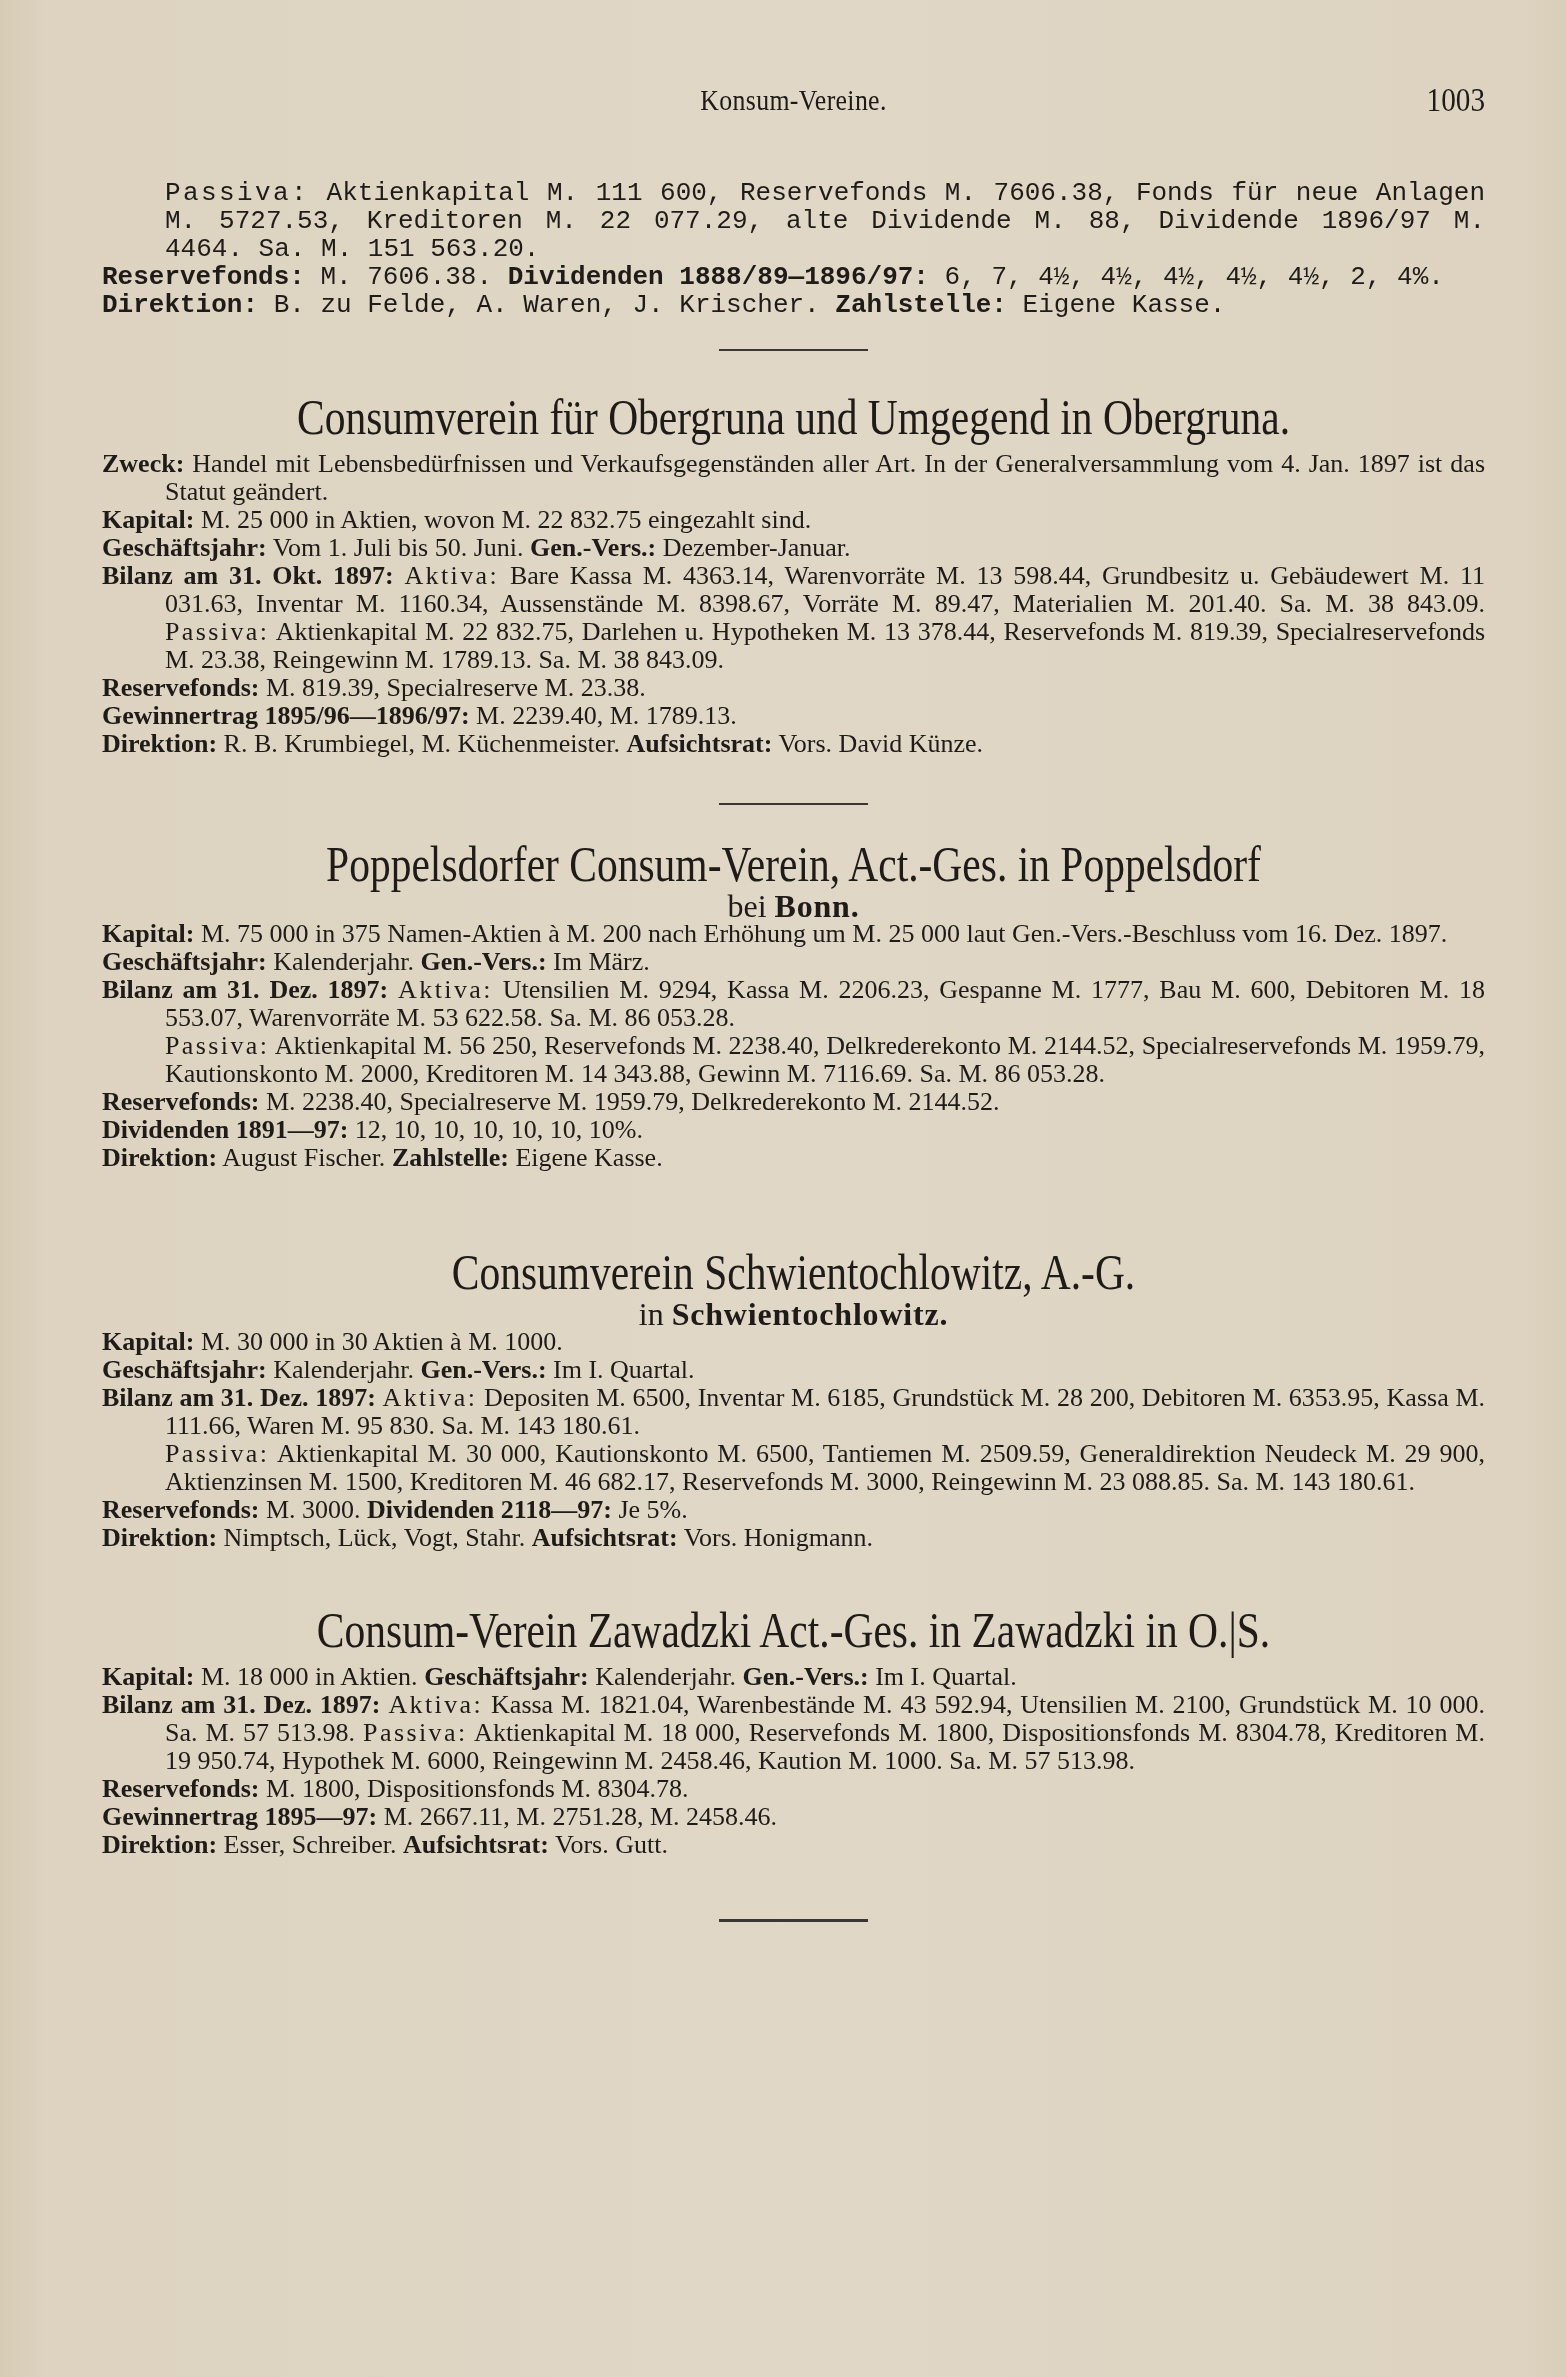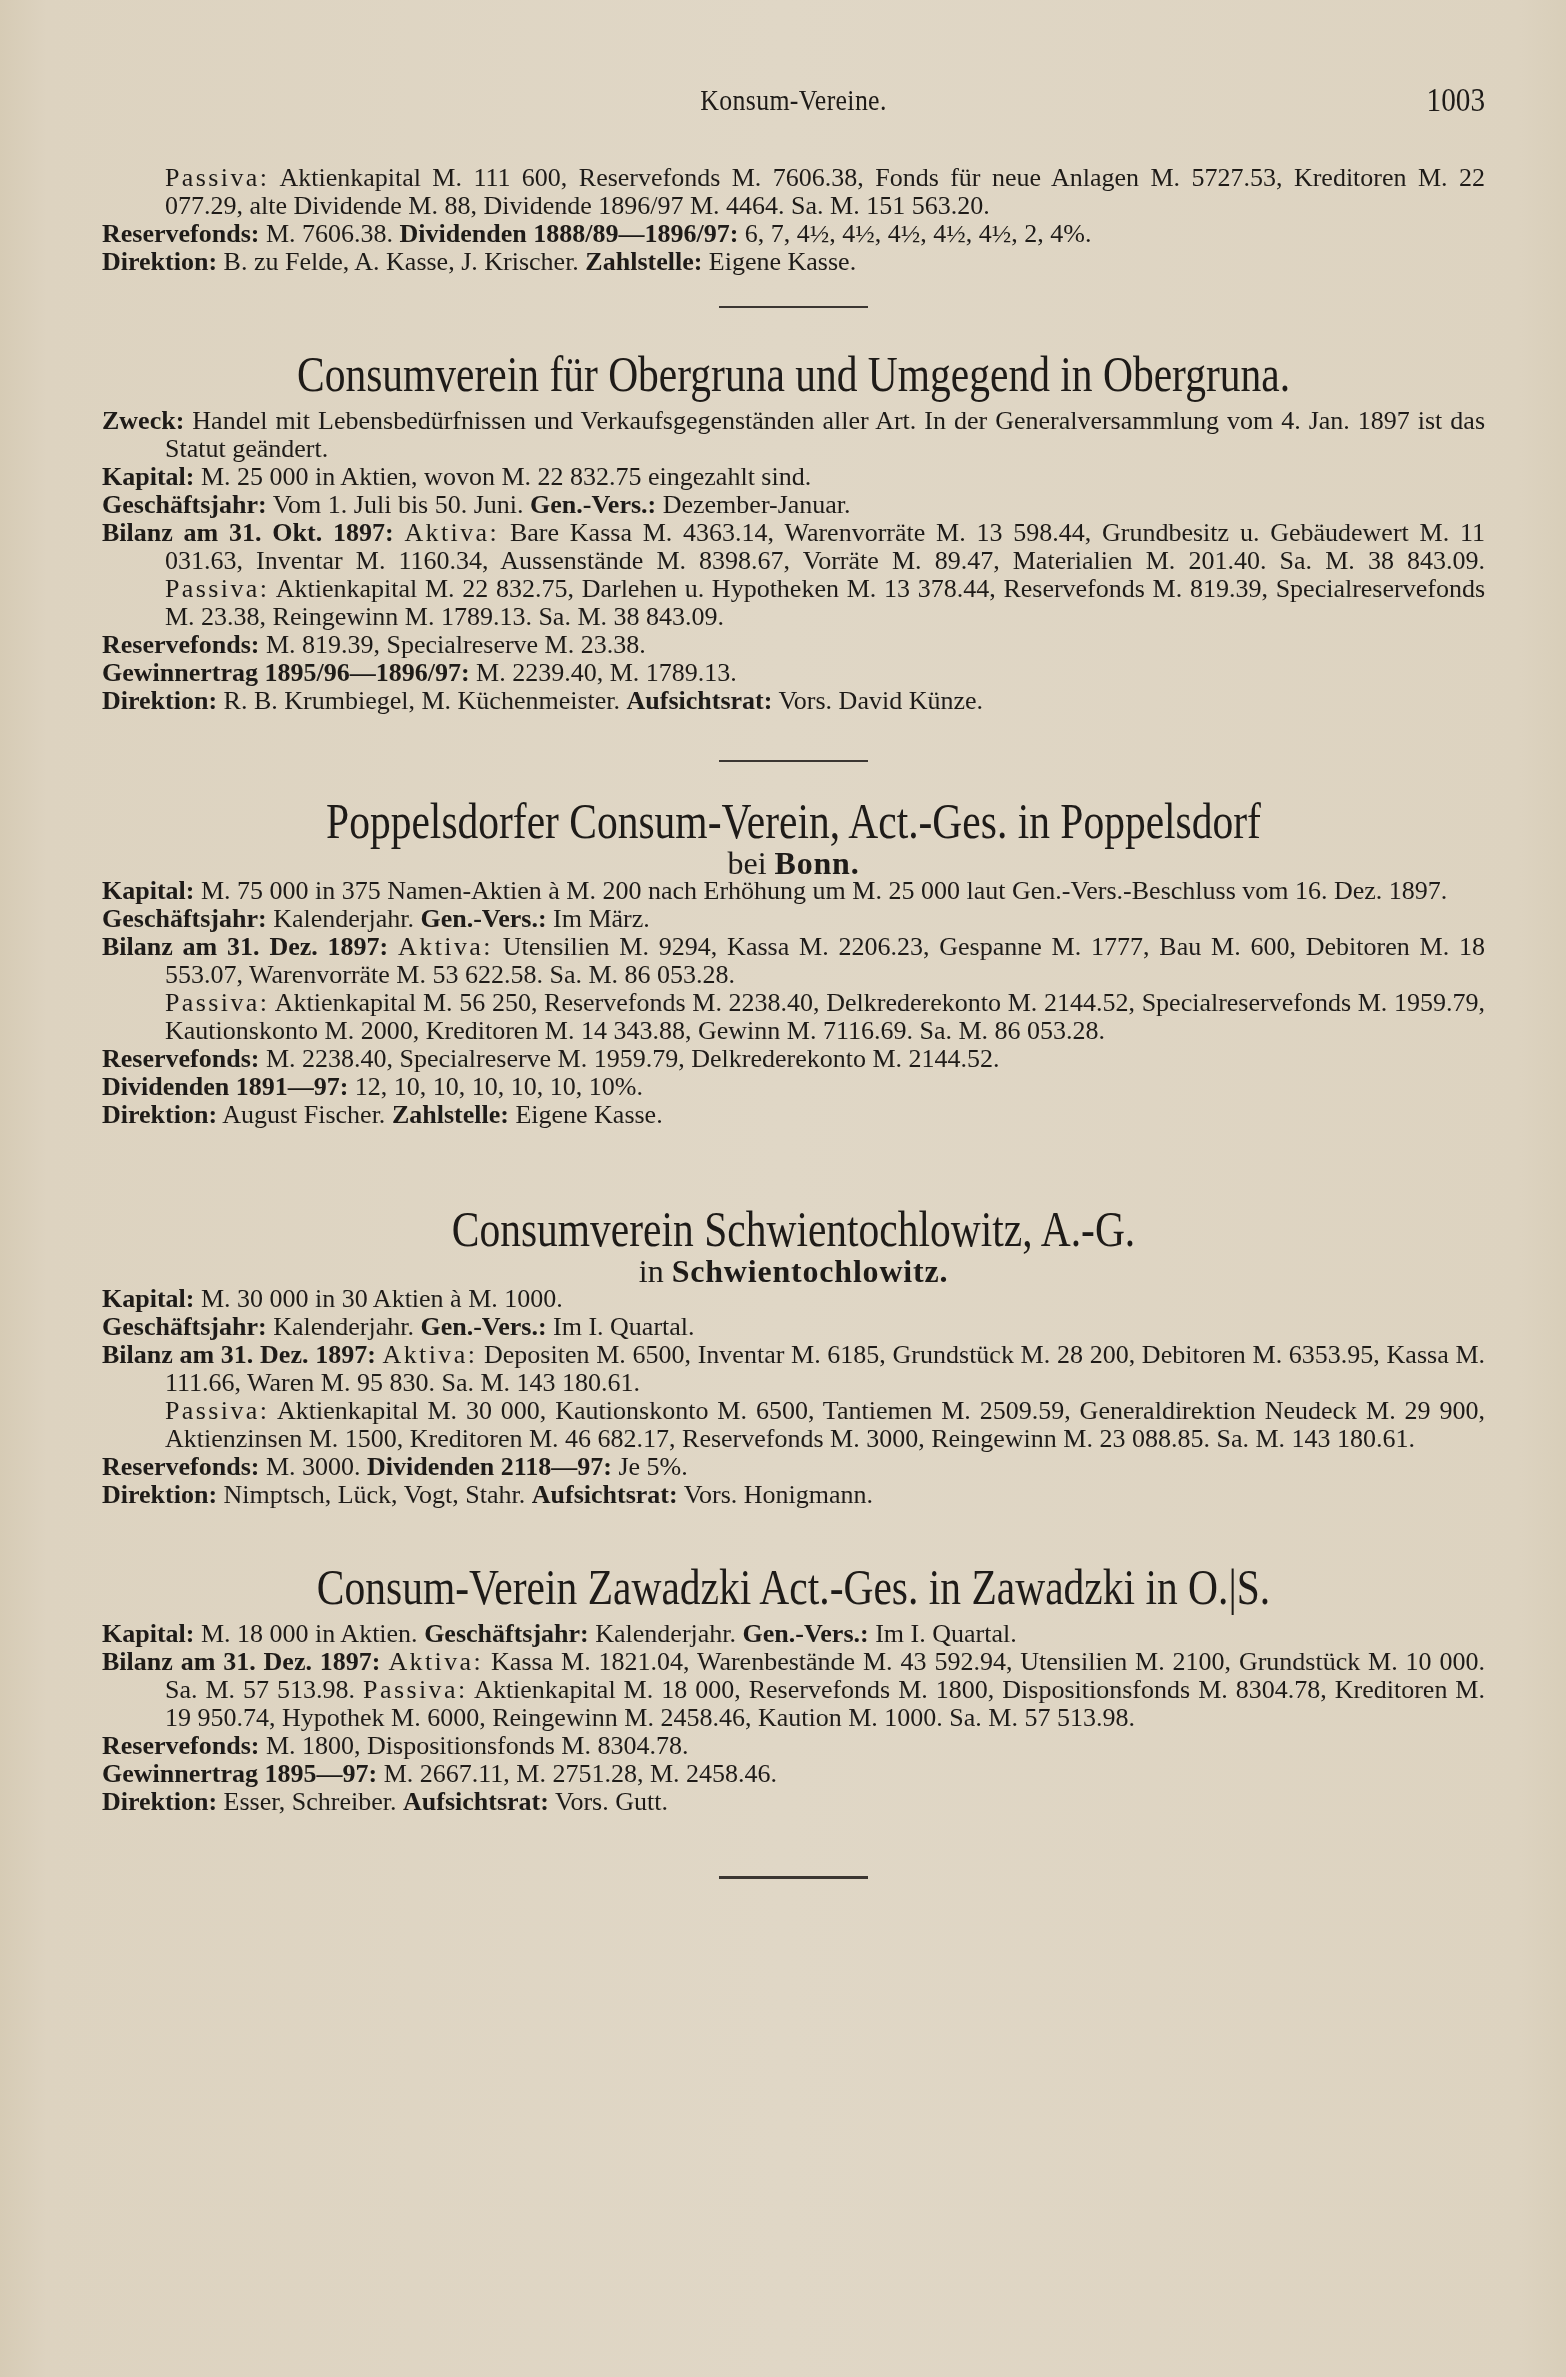--- a/index.html
+++ b/index.html
@@ -28,21 +28,21 @@
 
   .entry-title {
     font-size: 50px; line-height: 56px; text-align: center; white-space: nowrap;
     transform: scaleX(0.83); transform-origin: center; margin: 0 -118px;
   }
   .subtitle { text-align: center; font-size: 32px; line-height: 28px; }
   .subtitle b { font-weight: bold; letter-spacing: 0.8px; }
 
   .rule { width: 149px; height: 2.4px; background: #3b3632; margin: 0 auto; }
 
-  .s1 { margin-top: 39px; }
+  .s1 { margin-top: 54px; font-family: Liberation Mono, monospace; }
   .r1 { margin-top: 30px; }
   .t2 { margin-top: 38px; }
   .r2 { margin-top: 45px; }
   .t3 { margin-top: 31px; }
   .t4 { margin-top: 72px; }
   .t5 { margin-top: 50px; }
   .r5 { margin-top: 60px; }
   .mt6 { margin-top: 4.7px; }
 </style>
 </head>
@@ -51,21 +51,21 @@
 <div class="page">
 
   <div class="running-head">
     <div class="running-title">Konsum-Vereine.</div>
     <div class="page-number">1003</div>
   </div>
 
   <div class="entry-text s1">
     <div class="para cont" style="padding-left:63px"><span class="spaced">Passiva:</span><span> Aktienkapital M. 111 600, Reservefonds M. 7606.38, Fonds für neue Anlagen M. 5727.53, Kreditoren M. 22 077.29, alte Dividende M. 88, Dividende 1896/97 M. 4464. Sa. M. 151 563.20.</span></div>
     <div class="para"><span class="lbl">Reservefonds:</span><span> M. 7606.38. </span><span class="lbl">Dividenden 1888/89—1896/97:</span><span> 6, 7, 4½, 4½, 4½, 4½, 4½, 2, 4%.</span></div>
-    <div class="para"><span class="lbl">Direktion:</span><span> B. zu Felde, A. Kasse, J. Krischer. </span><span class="lbl">Zahlstelle:</span><span> Eigene Kasse.</span></div>
+    <div class="para"><span class="lbl">Direktion:</span><span> B. zu Felde, A. Waren, J. Krischer. </span><span class="lbl">Zahlstelle:</span><span> Eigene Kasse.</span></div>
   </div>
 
   <div class="rule r1"></div>
 
   <div class="entry-title t2">Consumverein für Obergruna und Umgegend in Obergruna.</div>
   <div class="entry-text mt6">
     <div class="para"><span class="lbl">Zweck:</span><span> Handel mit Lebensbedürfnissen und Verkaufsgegenständen aller Art. In der Generalversammlung vom 4. Jan. 1897 ist das Statut geändert.</span></div>
     <div class="para"><span class="lbl">Kapital:</span><span> M. 25 000 in Aktien, wovon M. 22 832.75 eingezahlt sind.</span></div>
     <div class="para"><span class="lbl">Geschäftsjahr:</span><span> Vom 1. Juli bis 50. Juni. </span><span class="lbl">Gen.-Vers.:</span><span> Dezember-Januar.</span></div>
     <div class="para"><span class="lbl">Bilanz am 31. Okt. 1897:</span> <span class="spaced">Aktiva:</span><span> Bare Kassa M. 4363.14, Warenvorräte M. 13 598.44, Grundbesitz u. Gebäudewert M. 11 031.63, Inventar M. 1160.34, Aussenstände M. 8398.67, Vorräte M. 89.47, Materialien M. 201.40. Sa. M. 38 843.09. </span><span class="spaced">Passiva:</span><span> Aktienkapital M. 22 832.75, Darlehen u. Hypotheken M. 13 378.44, Reservefonds M. 819.39, Specialreservefonds M. 23.38, Reingewinn M. 1789.13. Sa. M. 38 843.09.</span></div>

